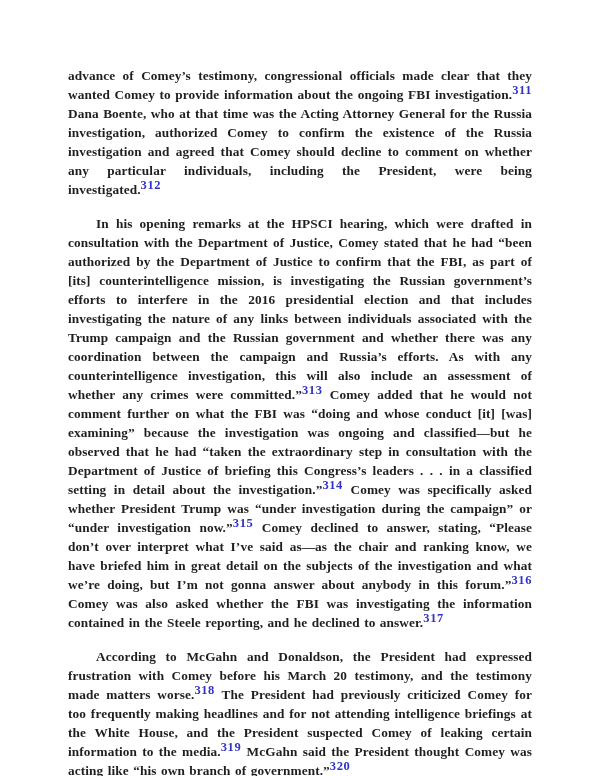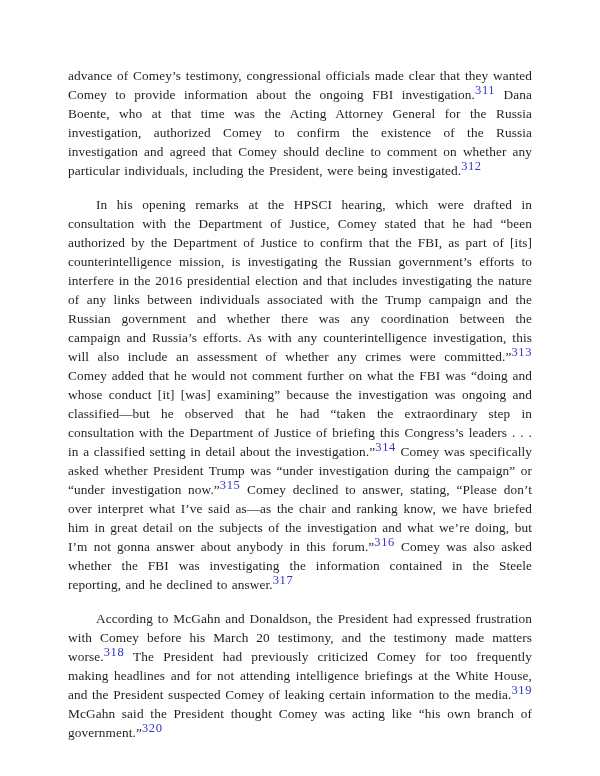--- a/index.html
+++ b/index.html
@@ -25,20 +25,21 @@
     color: #1f1f1f;
   }
   .text-block p {
     margin: 0 0 15px 0;
     font-size: 13.3px;
     line-height: 19px;
     text-align: justify;
     text-indent: 28px;
     letter-spacing: 0.1px;
     word-spacing: 1px;
+    font-weight: bold;
   }
   .text-block p.no-indent {
     text-indent: 0;
   }
   sup.fnref {
     font-size: 12.5px;
     line-height: 0;
     vertical-align: 5px;
     letter-spacing: 0.6px;
     cursor: pointer;

